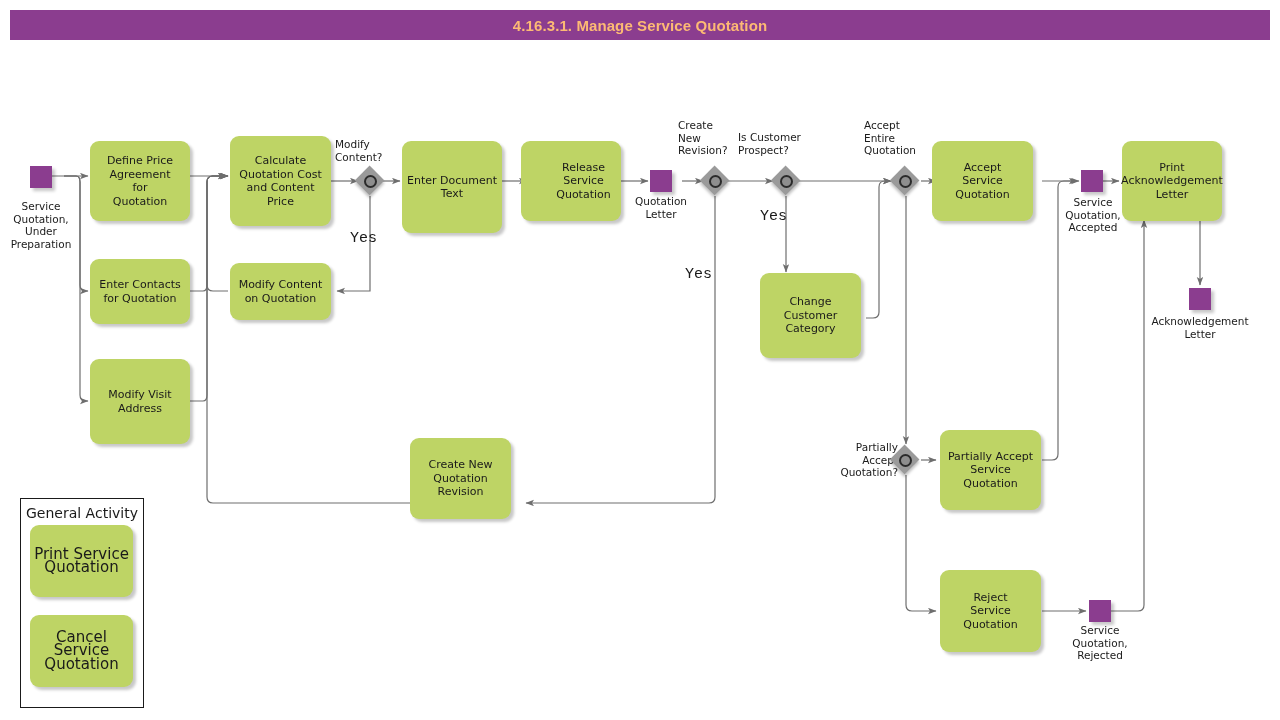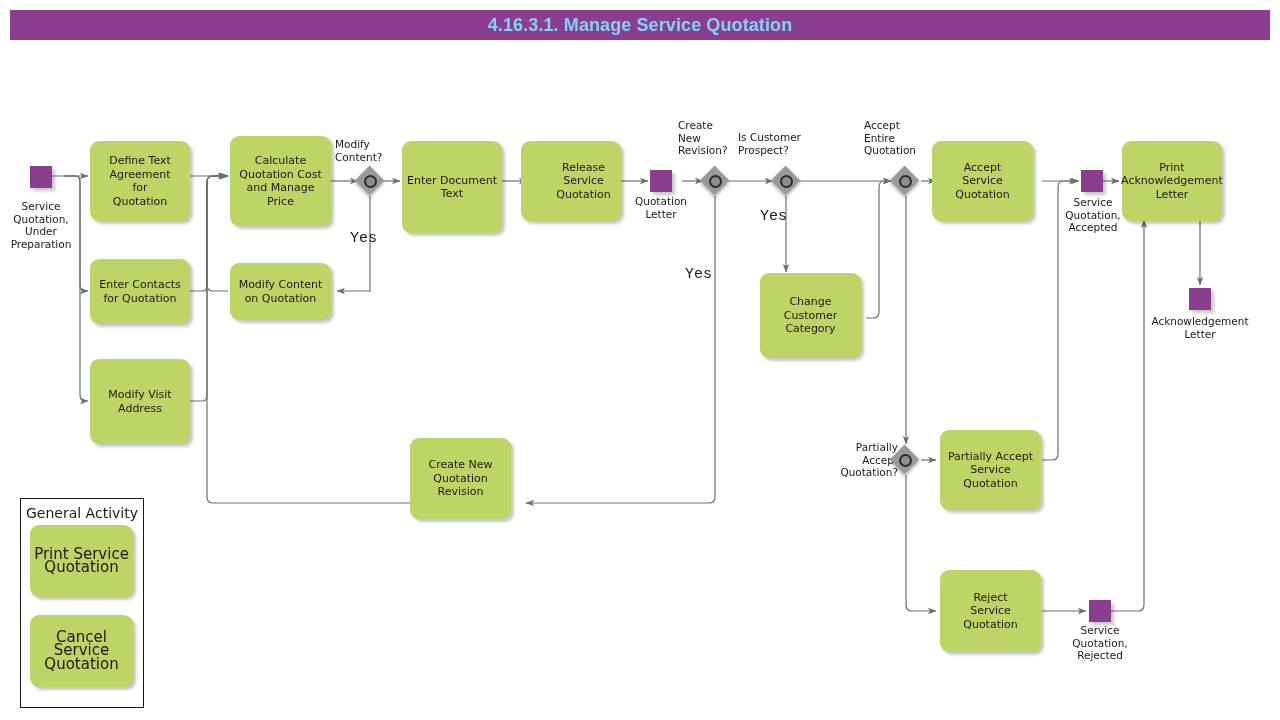--- a/index.html
+++ b/index.html
@@ -9,21 +9,21 @@
     font-family:"DejaVu Sans","Liberation Sans",sans-serif;
     color:#1a1a1a;
   }
   
   #header-bar{
     position:absolute;left:10px;top:10px;width:1260px;height:30px;
     background:#8b3d8f;
     display:flex;align-items:center;justify-content:center;
   }
   #header-title{
-    color:#7dd3fc;font-size:18px;font-weight:bold;
+    color:#fdba74;font-size:15px;font-weight:bold;
     font-family:"Liberation Sans",sans-serif;
     letter-spacing:0.1px;
   }
   
   #canvas{position:absolute;left:0;top:0;width:1280px;height:720px;}
   #wires{position:absolute;left:0;top:0;width:1280px;height:720px;pointer-events:none;}
 
   
   .task{
     position:absolute;box-sizing:border-box;
@@ -175,21 +175,21 @@
   <div class="event" style="left:30px;top:166px;"></div>
   <div class="event-label" style="left:0px;top:200px;width:82px;">
     <div>Service</div>
     <div>Quotation,</div>
     <div>Under</div>
     <div>Preparation</div>
   </div>
 
   <div class="task" style="left:90px;top:141px;width:100px;height:80px;">
     <div>
-      <span>Define Text</span>
+      <span>Define Price</span>
       <span>Agreement</span>
       <span>for</span>
       <span>Quotation</span>
     </div>
   </div>
 
   <div class="task" style="left:90px;top:259px;width:100px;height:65px;">
     <div>
       <span>Enter Contacts</span>
       <span>for Quotation</span>
@@ -200,21 +200,21 @@
     <div>
       <span>Modify Visit</span>
       <span>Address</span>
     </div>
   </div>
 
   <div class="task" style="left:230px;top:136px;width:101px;height:90px;">
     <div>
       <span>Calculate</span>
       <span>Quotation Cost</span>
-      <span>and Manage</span>
+      <span>and Content</span>
       <span>Price</span>
     </div>
   </div>
 
   <div class="task" style="left:230px;top:263px;width:101px;height:57px;">
     <div>
       <span>Modify Content</span>
       <span>on Quotation</span>
     </div>
   </div>

